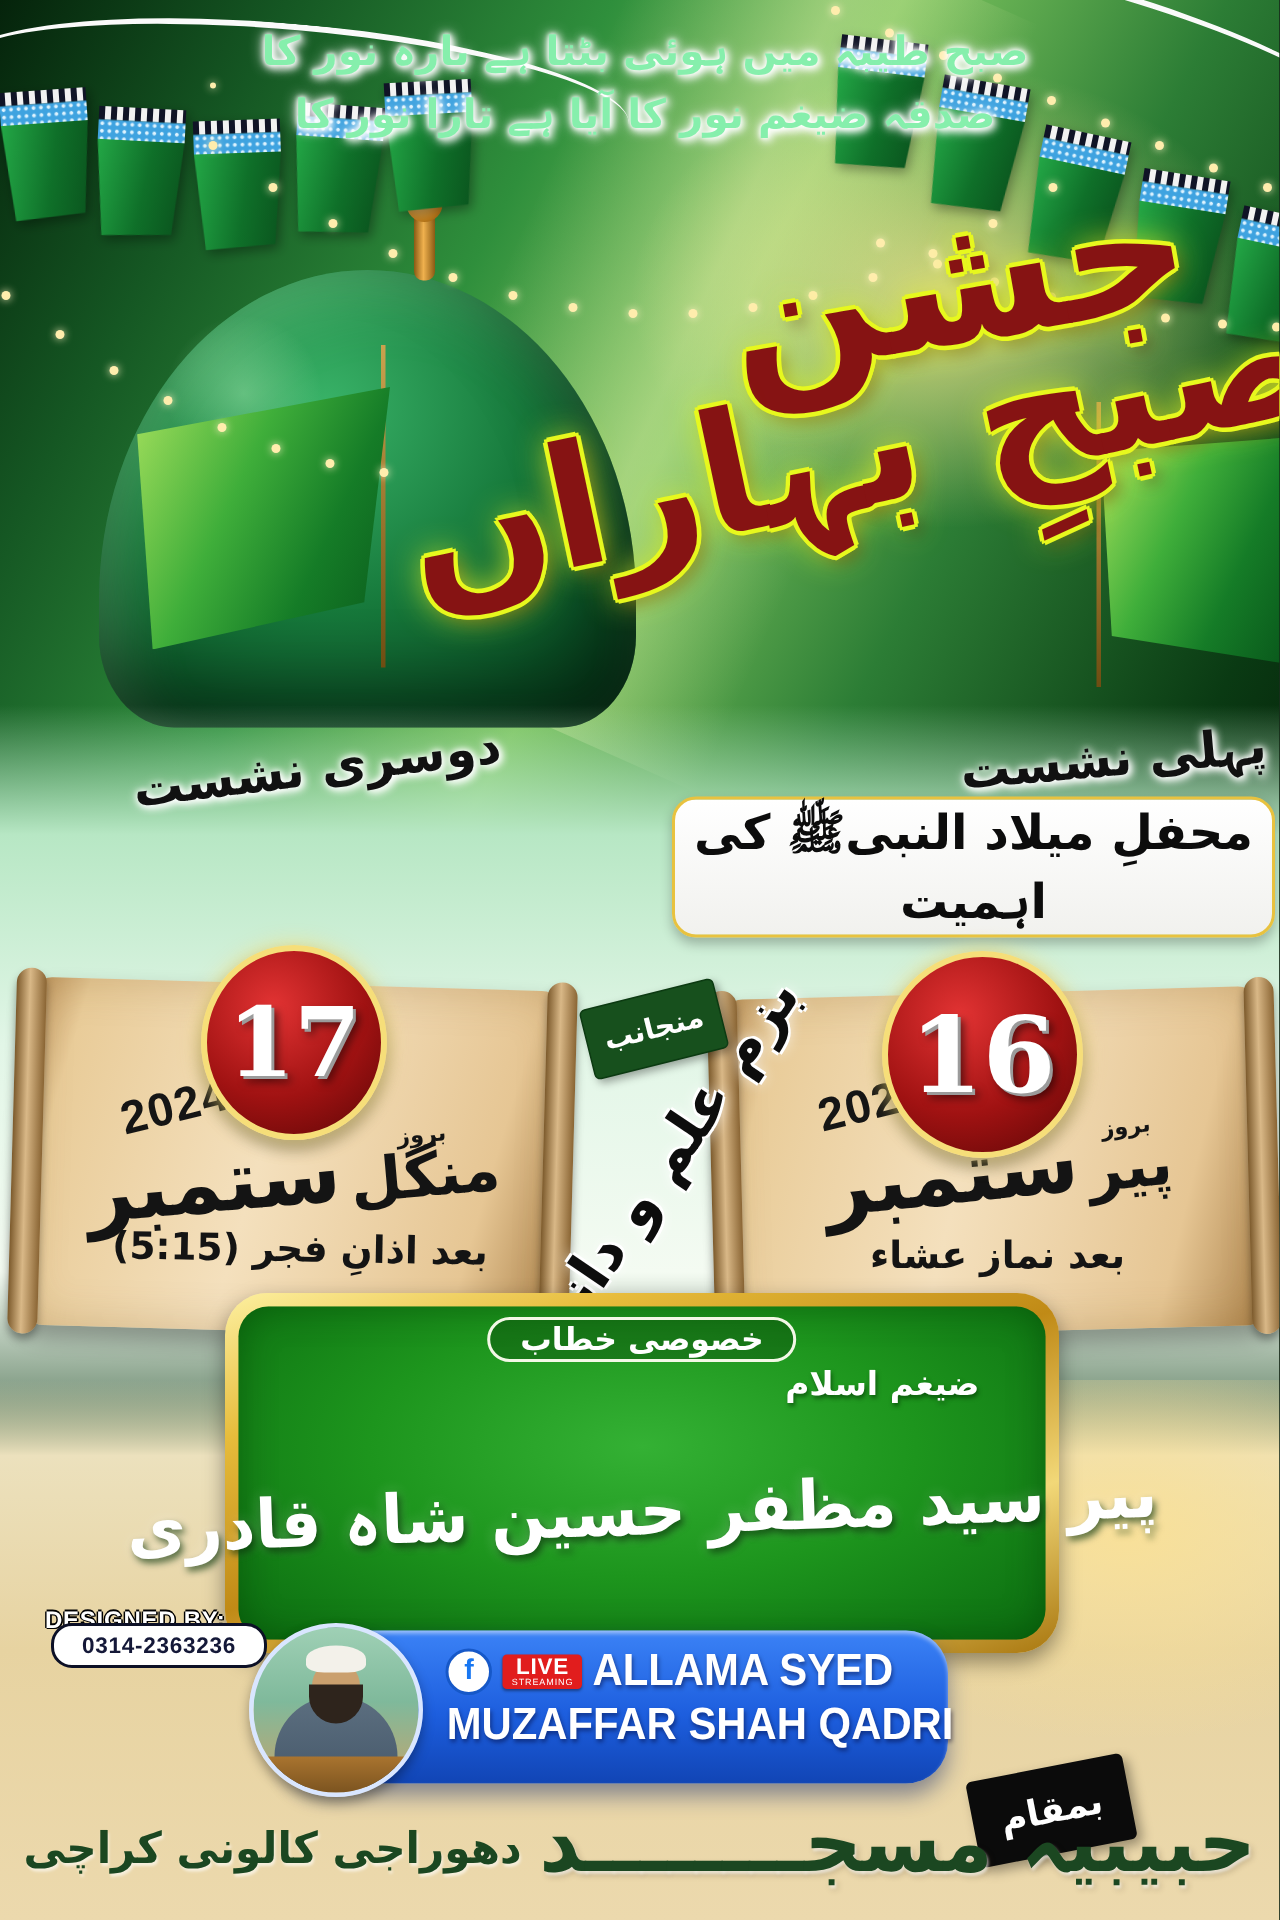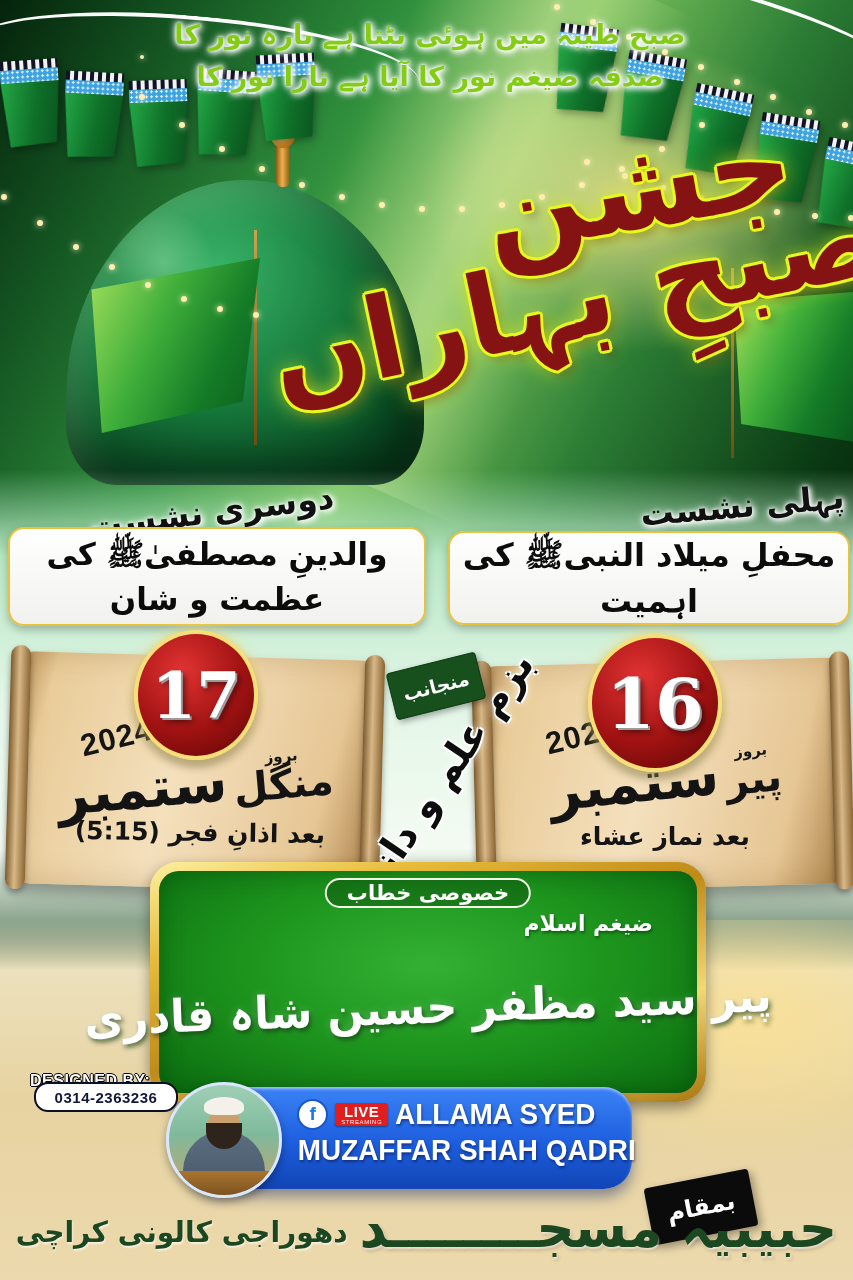--- a/index.html
+++ b/index.html
@@ -61,21 +61,21 @@
   
   .lights{width:4px;height:4px;border-radius:50%;background:#ffedad;
     filter:drop-shadow(0 0 3px #fff3c4);}
   .lt1{left:140px;top:55px;box-shadow:0 40px 0 1px #ffedad,40px 68px 0 1px #ffedad,80px 92px 0 1px #ffedad,120px 112px 0 1px #ffedad,160px 128px 0 1px #ffedad,200px 140px 0 1px #ffedad,240px 148px 0 1px #ffedad,280px 152px 0 1px #ffedad,320px 152px 0 1px #ffedad,360px 148px 0 1px #ffedad,400px 140px 0 1px #ffedad,440px 128px 0 1px #ffedad,480px 112px 0 1px #ffedad,520px 92px 0 1px #ffedad,560px 68px 0 1px #ffedad;}
   .lt2{left:555px;top:5px;box-shadow:0 0 0 1px #ffedad,36px 15px 0 1px #ffedad,72px 30px 0 1px #ffedad,108px 45px 0 1px #ffedad,144px 60px 0 1px #ffedad,180px 75px 0 1px #ffedad,216px 90px 0 1px #ffedad,252px 105px 0 1px #ffedad,288px 118px 0 1px #ffedad;}
   .lt3{left:2px;top:195px;box-shadow:0 0 0 1px #ffedad,36px 26px 0 1px #ffedad,72px 50px 0 1px #ffedad,108px 70px 0 1px #ffedad,144px 88px 0 1px #ffedad,180px 102px 0 1px #ffedad,216px 112px 0 1px #ffedad,252px 118px 0 1px #ffedad;}
   .lt4{left:585px;top:160px;box-shadow:0 0 0 1px #ffedad,38px 14px 0 1px #ffedad,76px 26px 0 1px #ffedad,114px 36px 0 1px #ffedad,152px 44px 0 1px #ffedad,190px 50px 0 1px #ffedad,228px 54px 0 1px #ffedad,264px 56px 0 1px #ffedad;}
 
   
   .urdu{direction:rtl;font-family:"DejaVu Sans",sans-serif;}
-  .couplet{left:120px;top:14px;width:620px;text-align:center;color:#84cc16;
+  .couplet{left:120px;top:14px;width:620px;text-align:center;color:#86efac;
     font-size:27px;font-weight:bold;line-height:1.55;
     text-shadow:0 0 3px #fff,0 0 6px #fff,0 0 10px #fff,2px 2px 6px #fff;}
 
   .cal{color:#861313;font-weight:bold;white-space:nowrap;
     text-shadow:-3px 0 0 #e7f81e,3px 0 0 #e7f81e,0 -3px 0 #e7f81e,0 3px 0 #e7f81e,
       -2px -2px 0 #e7f81e,2px 2px 0 #e7f81e,-2px 2px 0 #e7f81e,2px -2px 0 #e7f81e,
       0 0 22px #d9ee2b,4px 6px 10px rgba(60,10,0,.45);}
   .jashn{right:60px;top:118px;font-size:118px;transform:rotate(-10deg);}
   .subh{left:265px;top:232px;font-size:112px;transform:rotate(-12deg);}
 
@@ -286,23 +286,20 @@
   </div>
 
   <div class="abs cal urdu jashn">جشن</div>
   <div class="abs cal urdu subh">صبحِ بہاراں</div>
 
   <div class="abs sess-label urdu sl1">پہلی نشست</div>
   <div class="abs sess-box urdu sb1">
     <span>محفلِ میلاد النبیﷺ کی اہمیت</span>
   </div>
   <div class="abs sess-label urdu sl2">دوسری نشست</div>
-  <div class="abs sess-box urdu sb2">
-    <span>والدینِ مصطفیٰﷺ کی عظمت و شان</span>
-  </div>
 
   <div class="abs scroll sc16"></div>
   <div class="abs yr yr16">2024</div>
   <div class="abs mrow urdu mr16">
     <span class="month">ستمبر</span>
     <span class="wstack">
       <span class="broz">بروز</span>
       <span class="wday">پیر</span>
     </span>
   </div>

